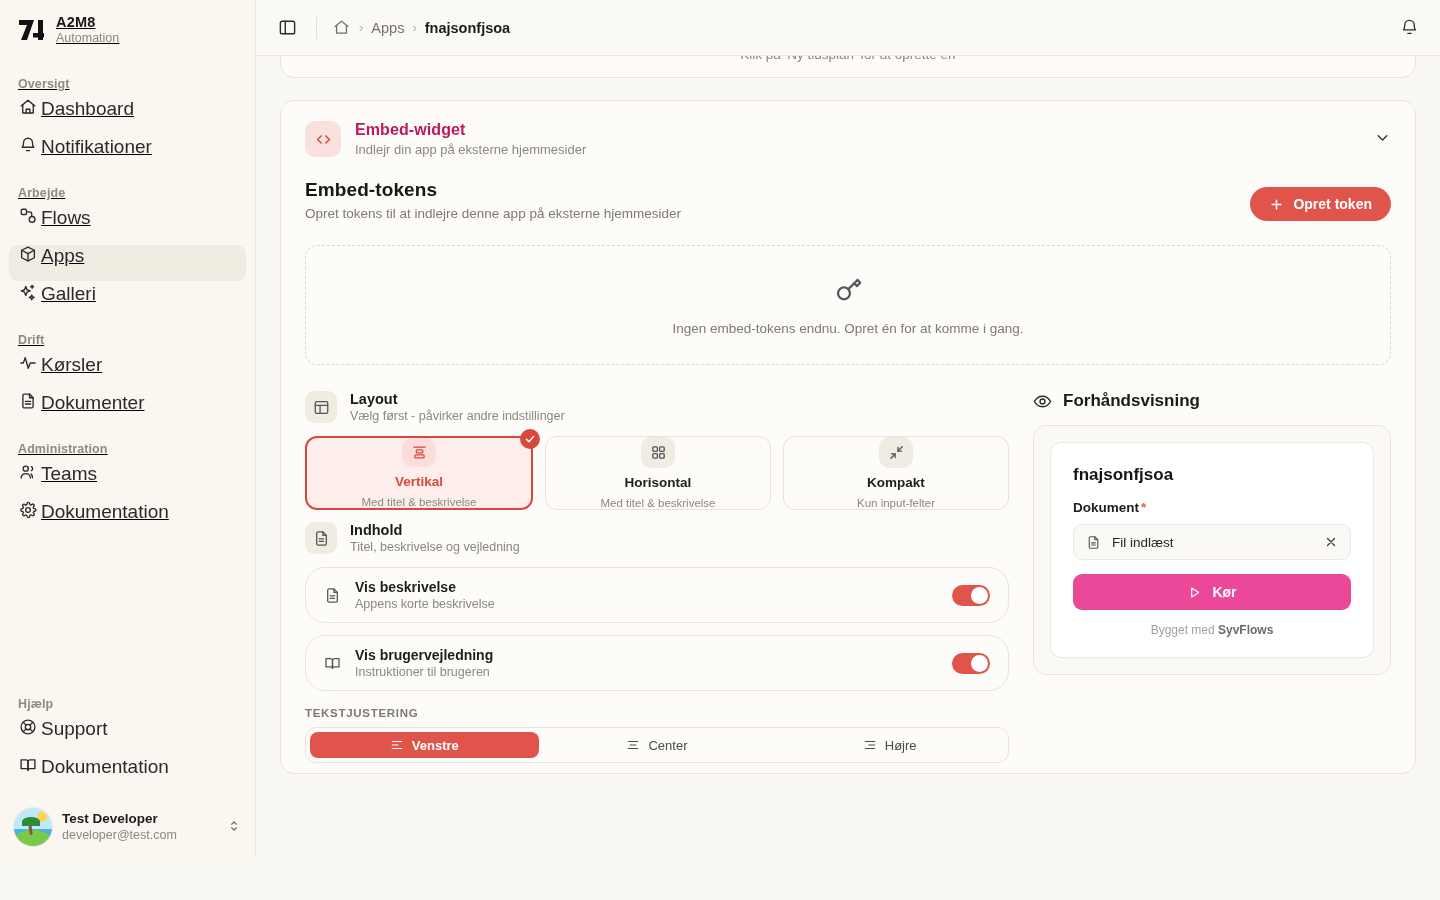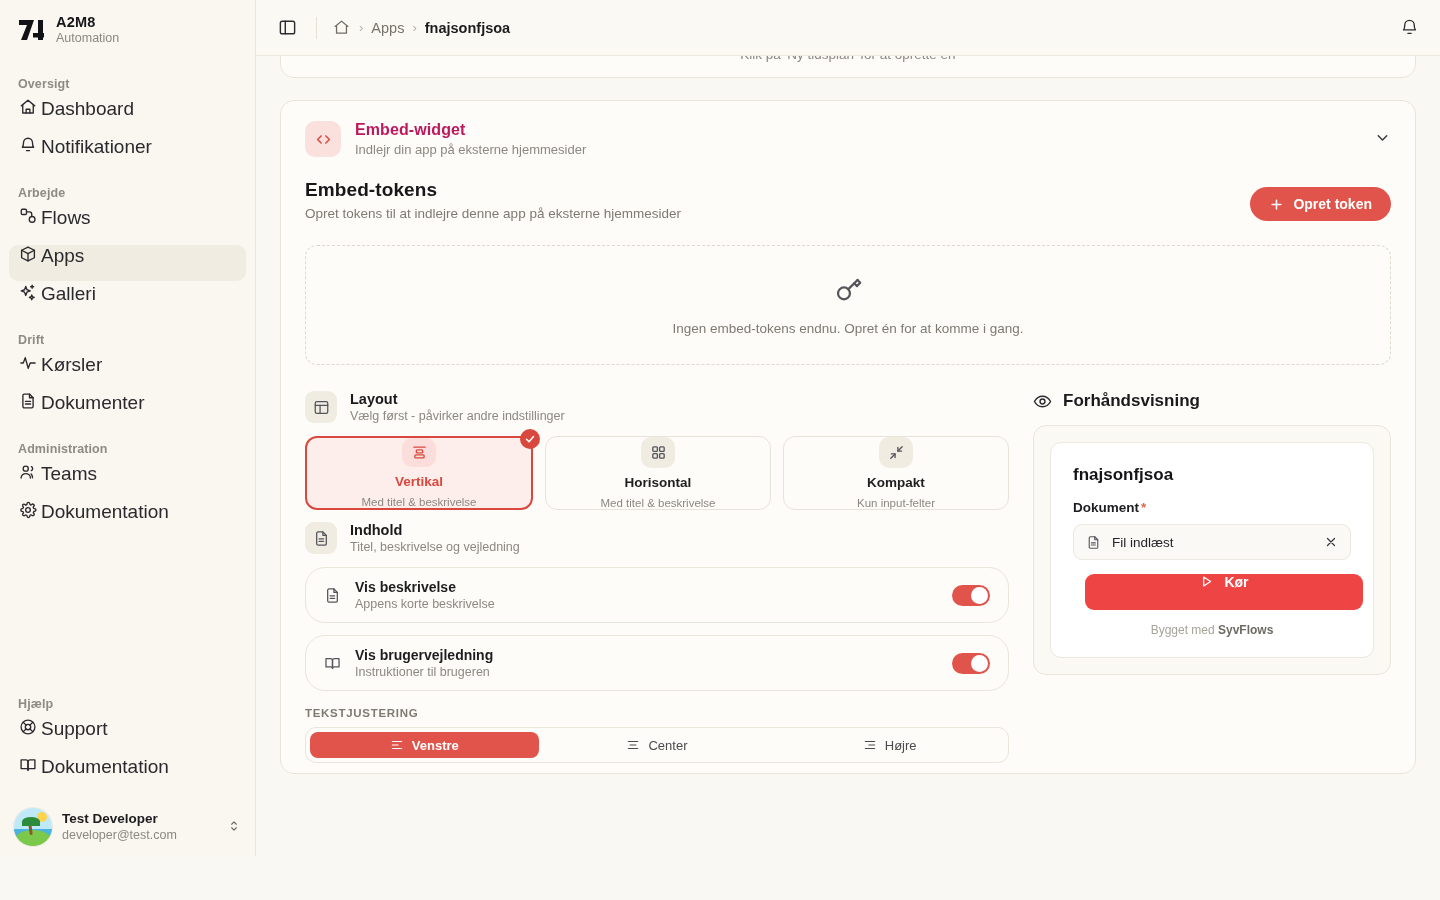--- a/index.html
+++ b/index.html
@@ -11,20 +11,21 @@
   }
   body { display: flex; }
 
   
   .sidebar {
     width: 256px; height: 856px; flex: 0 0 256px;
     background: #faf7f0;
     border-right: 1px solid #eae6dc;
     display: flex; flex-direction: column;
     position: relative;
+    text-decoration: underline;
   }
   .brand { display: flex; align-items: center; gap: 10px; padding: 14px 16px 10px 16px; }
   .brand-logo { width: 30px; height: 30px; flex: 0 0 30px; }
   .brand-text { display: flex; flex-direction: column; line-height: 1.15; }
   .brand-name { font-size: 14.5px; font-weight: 700; color: #16161a; letter-spacing: .2px; }
   .brand-sub { font-size: 12.5px; color: #8b8880; }
 
   .nav { padding: 10px 9px 0 9px; flex: 0 0 auto; }
   .nav-section {
     font-size: 12.5px; font-weight: 600; color: #8f8b82;
@@ -201,23 +202,23 @@
   .pv-app-title { font-size: 17px; font-weight: 700; color: #141417; margin-bottom: 15px; }
   .pv-field-label { font-size: 13.5px; font-weight: 600; color: #1d1d20; margin-bottom: 9px; }
   .pv-req { color: #e0664b; margin-left: 2px; }
   .pv-file {
     border: 1px solid #ece8df; background: #fbf9f5; border-radius: 9px; height: 36px;
     display: flex; align-items: center; gap: 11px; padding: 0 12px; font-size: 13.5px; color: #24242a;
   }
   .pv-file .x { margin-left: auto; color: #35353a; cursor: pointer; display: flex; }
   .pv-run {
     margin-top: 14px; width: 100%; height: 36px; border: none; border-radius: 9px;
-    background: #ef4444; color: #fff; font-size: 14px; font-weight: 600;
-    display: flex; align-items: flex-start; justify-content: center; gap: 10px;
-    cursor: pointer; font-family: inherit; margin-left: 12px;
+    background: #ec4899; color: #fff; font-size: 14px; font-weight: 600;
+    display: flex; align-items: center; justify-content: center; gap: 10px;
+    cursor: pointer; font-family: inherit;
   }
   .pv-foot { text-align: center; font-size: 12px; color: #a5a29a; margin-top: 13px; }
   .pv-foot b { color: #6e6b64; font-weight: 600; }
 </style>
 </head>
 <body>
 
 <aside class="sidebar">
 
   <div class="brand">

